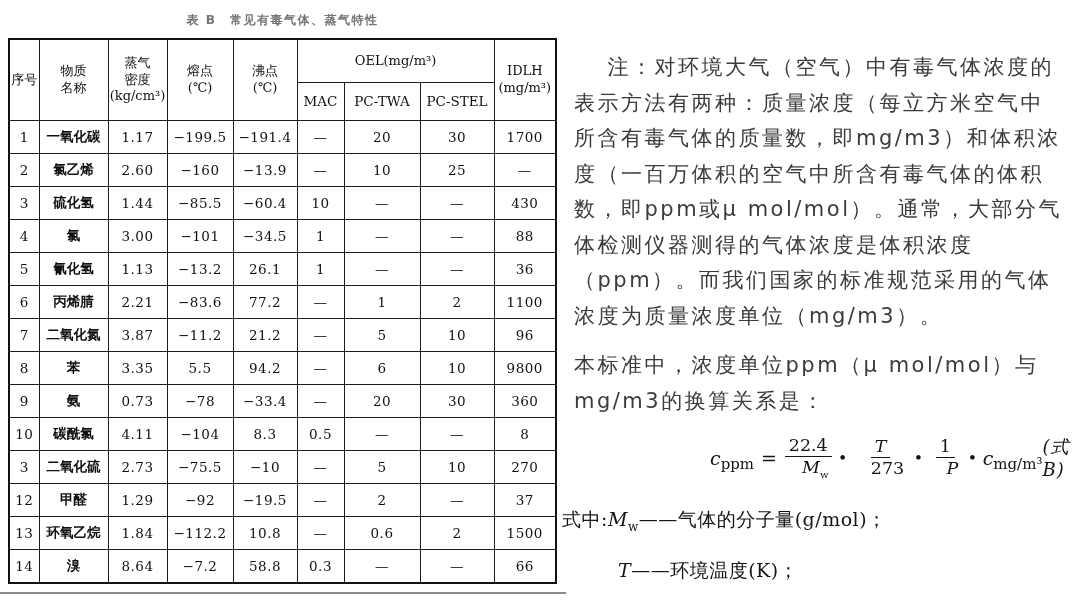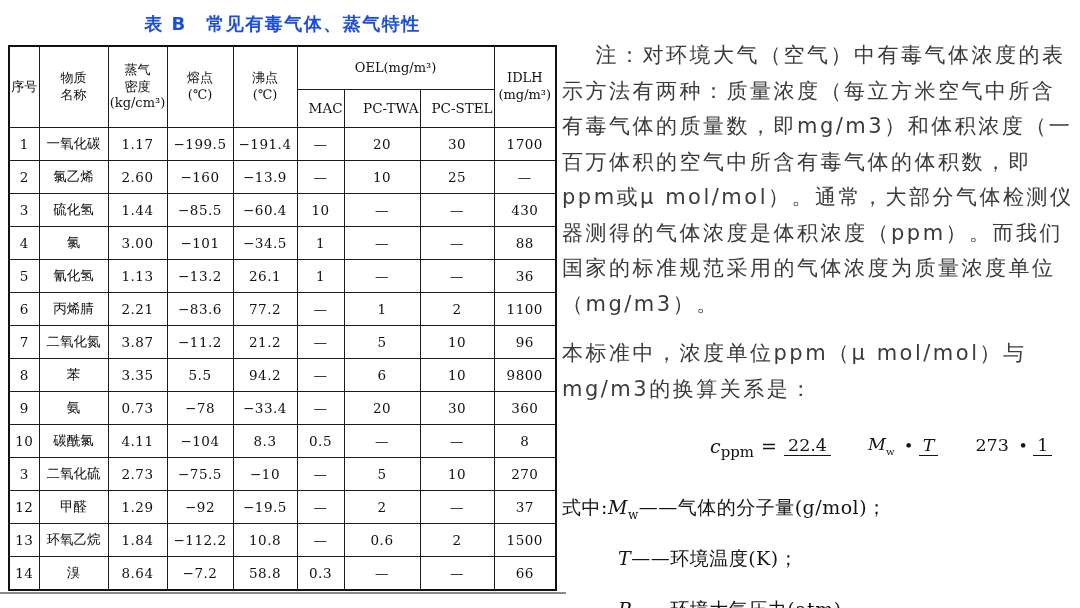--- a/index.html
+++ b/index.html
@@ -1,52 +1,52 @@
 <!DOCTYPE html>
 <html><head>
 <meta charset="utf-8">
 <style>
   html,body{margin:0;padding:0;background:#fff;}
   .page{position:relative;width:1080px;height:608px;background:#ffffff;overflow:hidden;
         font-family:"DejaVu Sans",sans-serif;}
 
   
   .table-section{position:absolute;left:8px;top:12px;width:549px;}
-  .table-title{text-align:center;font-weight:700;font-size:18px;letter-spacing:1.5px;
-               color:#1d4ed8;margin:0 0 9px 0;}
+  .table-title{text-align:center;font-weight:700;font-size:12px;letter-spacing:1.5px;
+               color:#737373;margin:0 0 9px 0;}
   table.gas{border-collapse:collapse;table-layout:fixed;width:548px;
             font-family:"DejaVu Serif","Liberation Serif",serif;color:#101010;
             border:2px solid #111;}
   table.gas th,table.gas td{border:1px solid #1c1c1c;text-align:center;vertical-align:middle;
             padding:0 1px;overflow:hidden;}
   table.gas th{font-weight:400;font-size:13px;line-height:1.3;white-space:pre-line;}
   table.gas thead tr.h1 th{height:42px;}
-  table.gas thead tr.h2 th{height:37px;font-size:13.5px;text-align:right;}
+  table.gas thead tr.h2 th{height:37px;font-size:13.5px;}
   table.gas td{font-size:13.5px;height:32px;letter-spacing:0.5px;}
-  table.gas td:nth-child(2){letter-spacing:0;}
+  table.gas td:nth-child(2){letter-spacing:0;font-weight:bold;}
 
   .scan-line{position:absolute;left:0;top:592px;width:566px;border-top:2px solid #8a8a8a;}
 
   
   .note-section{position:absolute;left:562px;top:38px;width:512px;color:#3b3b3b;}
-  .para{margin:0;font-size:21px;line-height:35.5px;letter-spacing:2.5px;
+  .para{margin:12px;font-size:21px;line-height:35.5px;letter-spacing:2.5px;
         font-family:"DejaVu Sans",sans-serif;}
   .para.first{text-indent:1.6em;}
   .para.second{margin-top:14px;}
 
   
   .formula-row{margin-top:16px;display:flex;align-items:center;
                font-family:"DejaVu Serif","Liberation Serif",serif;color:#141414;
                font-size:19px;padding-left:148px;}
   .formula-row i{font-style:italic;}
   .f-sym{display:inline-flex;align-items:flex-end;}
   .f-sym sub{font-size:15px;line-height:1;transform:translateY(3px);}
   .f-eq{margin:0 7px;}
-  .frac{display:inline-flex;flex-direction:row;align-items:center;line-height:1.18;
-        font-size:17.5px;gap:19px;}
+  .frac{display:inline-flex;flex-direction:column;align-items:center;line-height:1.18;
+        font-size:17.5px;}
   .frac .num{border-bottom:1.5px solid #141414;padding:0 4px;}
   .frac .den{padding:0 4px;margin-left:14px;}
   .frac .den sub{font-size:10px;}
   .f-dot{font-size:13px;margin:0 6px;font-weight:700;}
   .eq-tag{margin-left:auto;font-size:18px;letter-spacing:1px;font-style:italic;}
 
   
   .where{margin-top:18px;font-family:"DejaVu Serif","Liberation Serif",serif;
          color:#141414;font-size:19px;line-height:43px;letter-spacing:0.5px;}
   .where .w-line{white-space:nowrap;}

